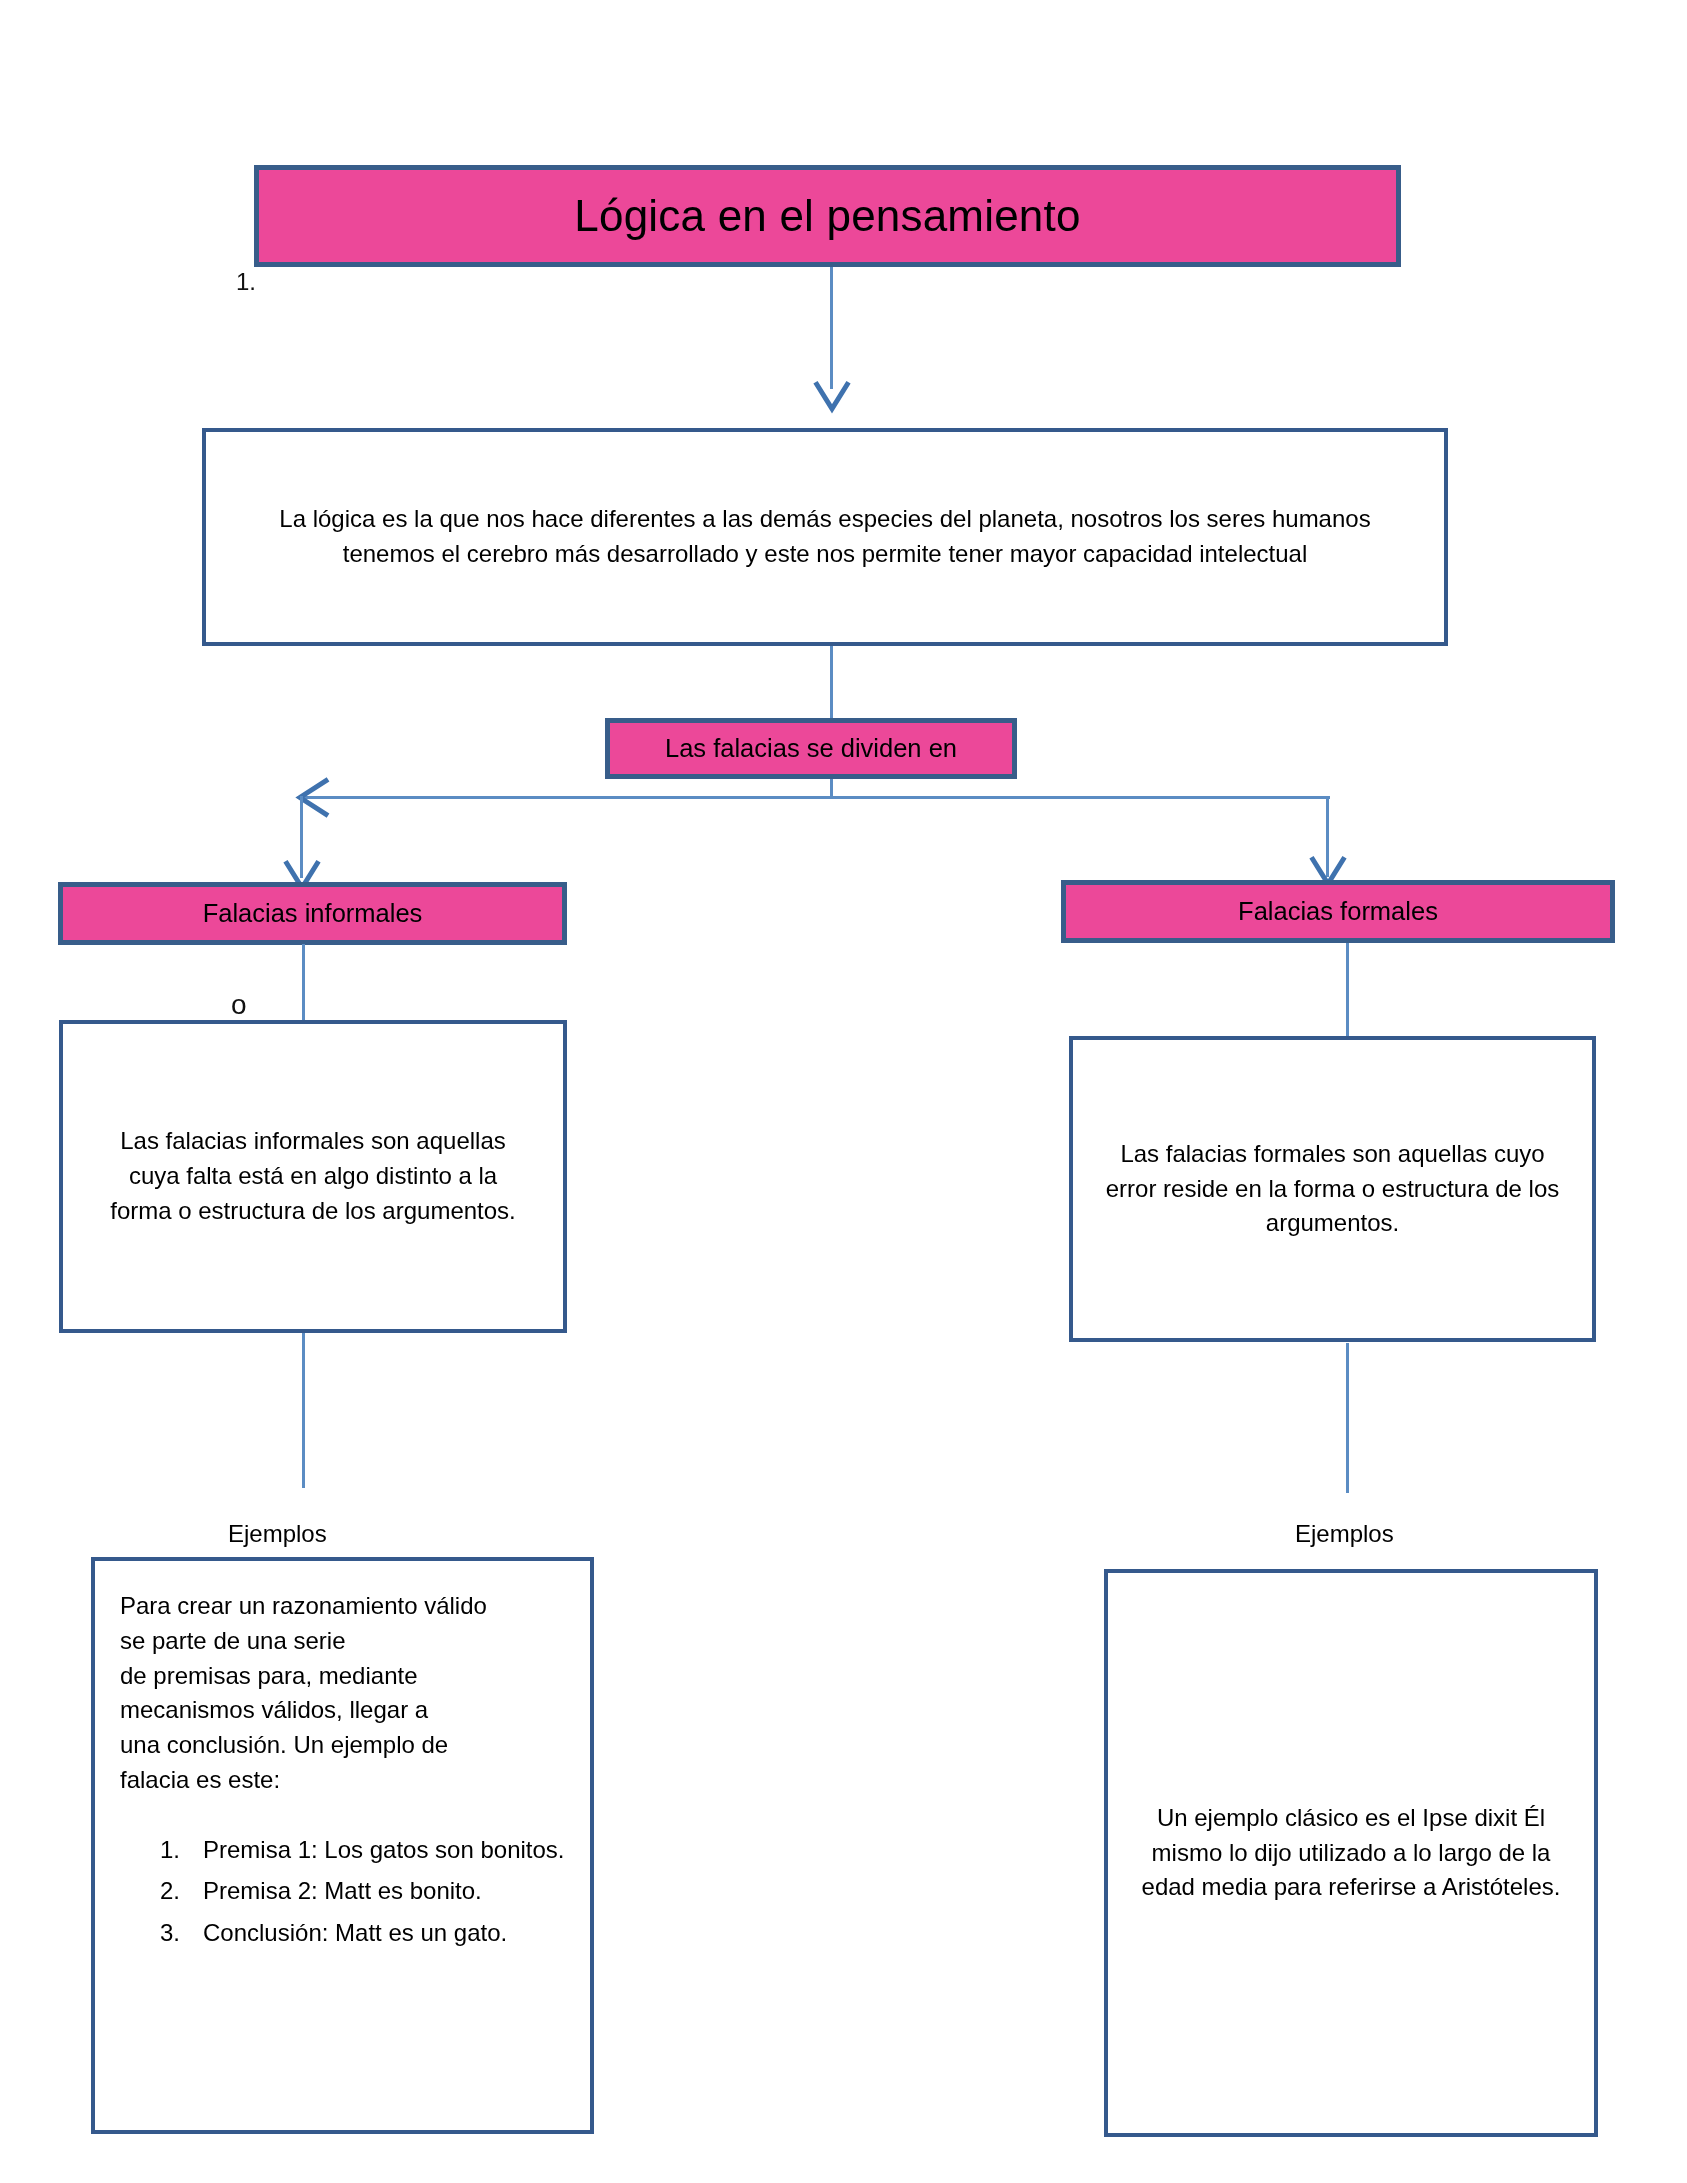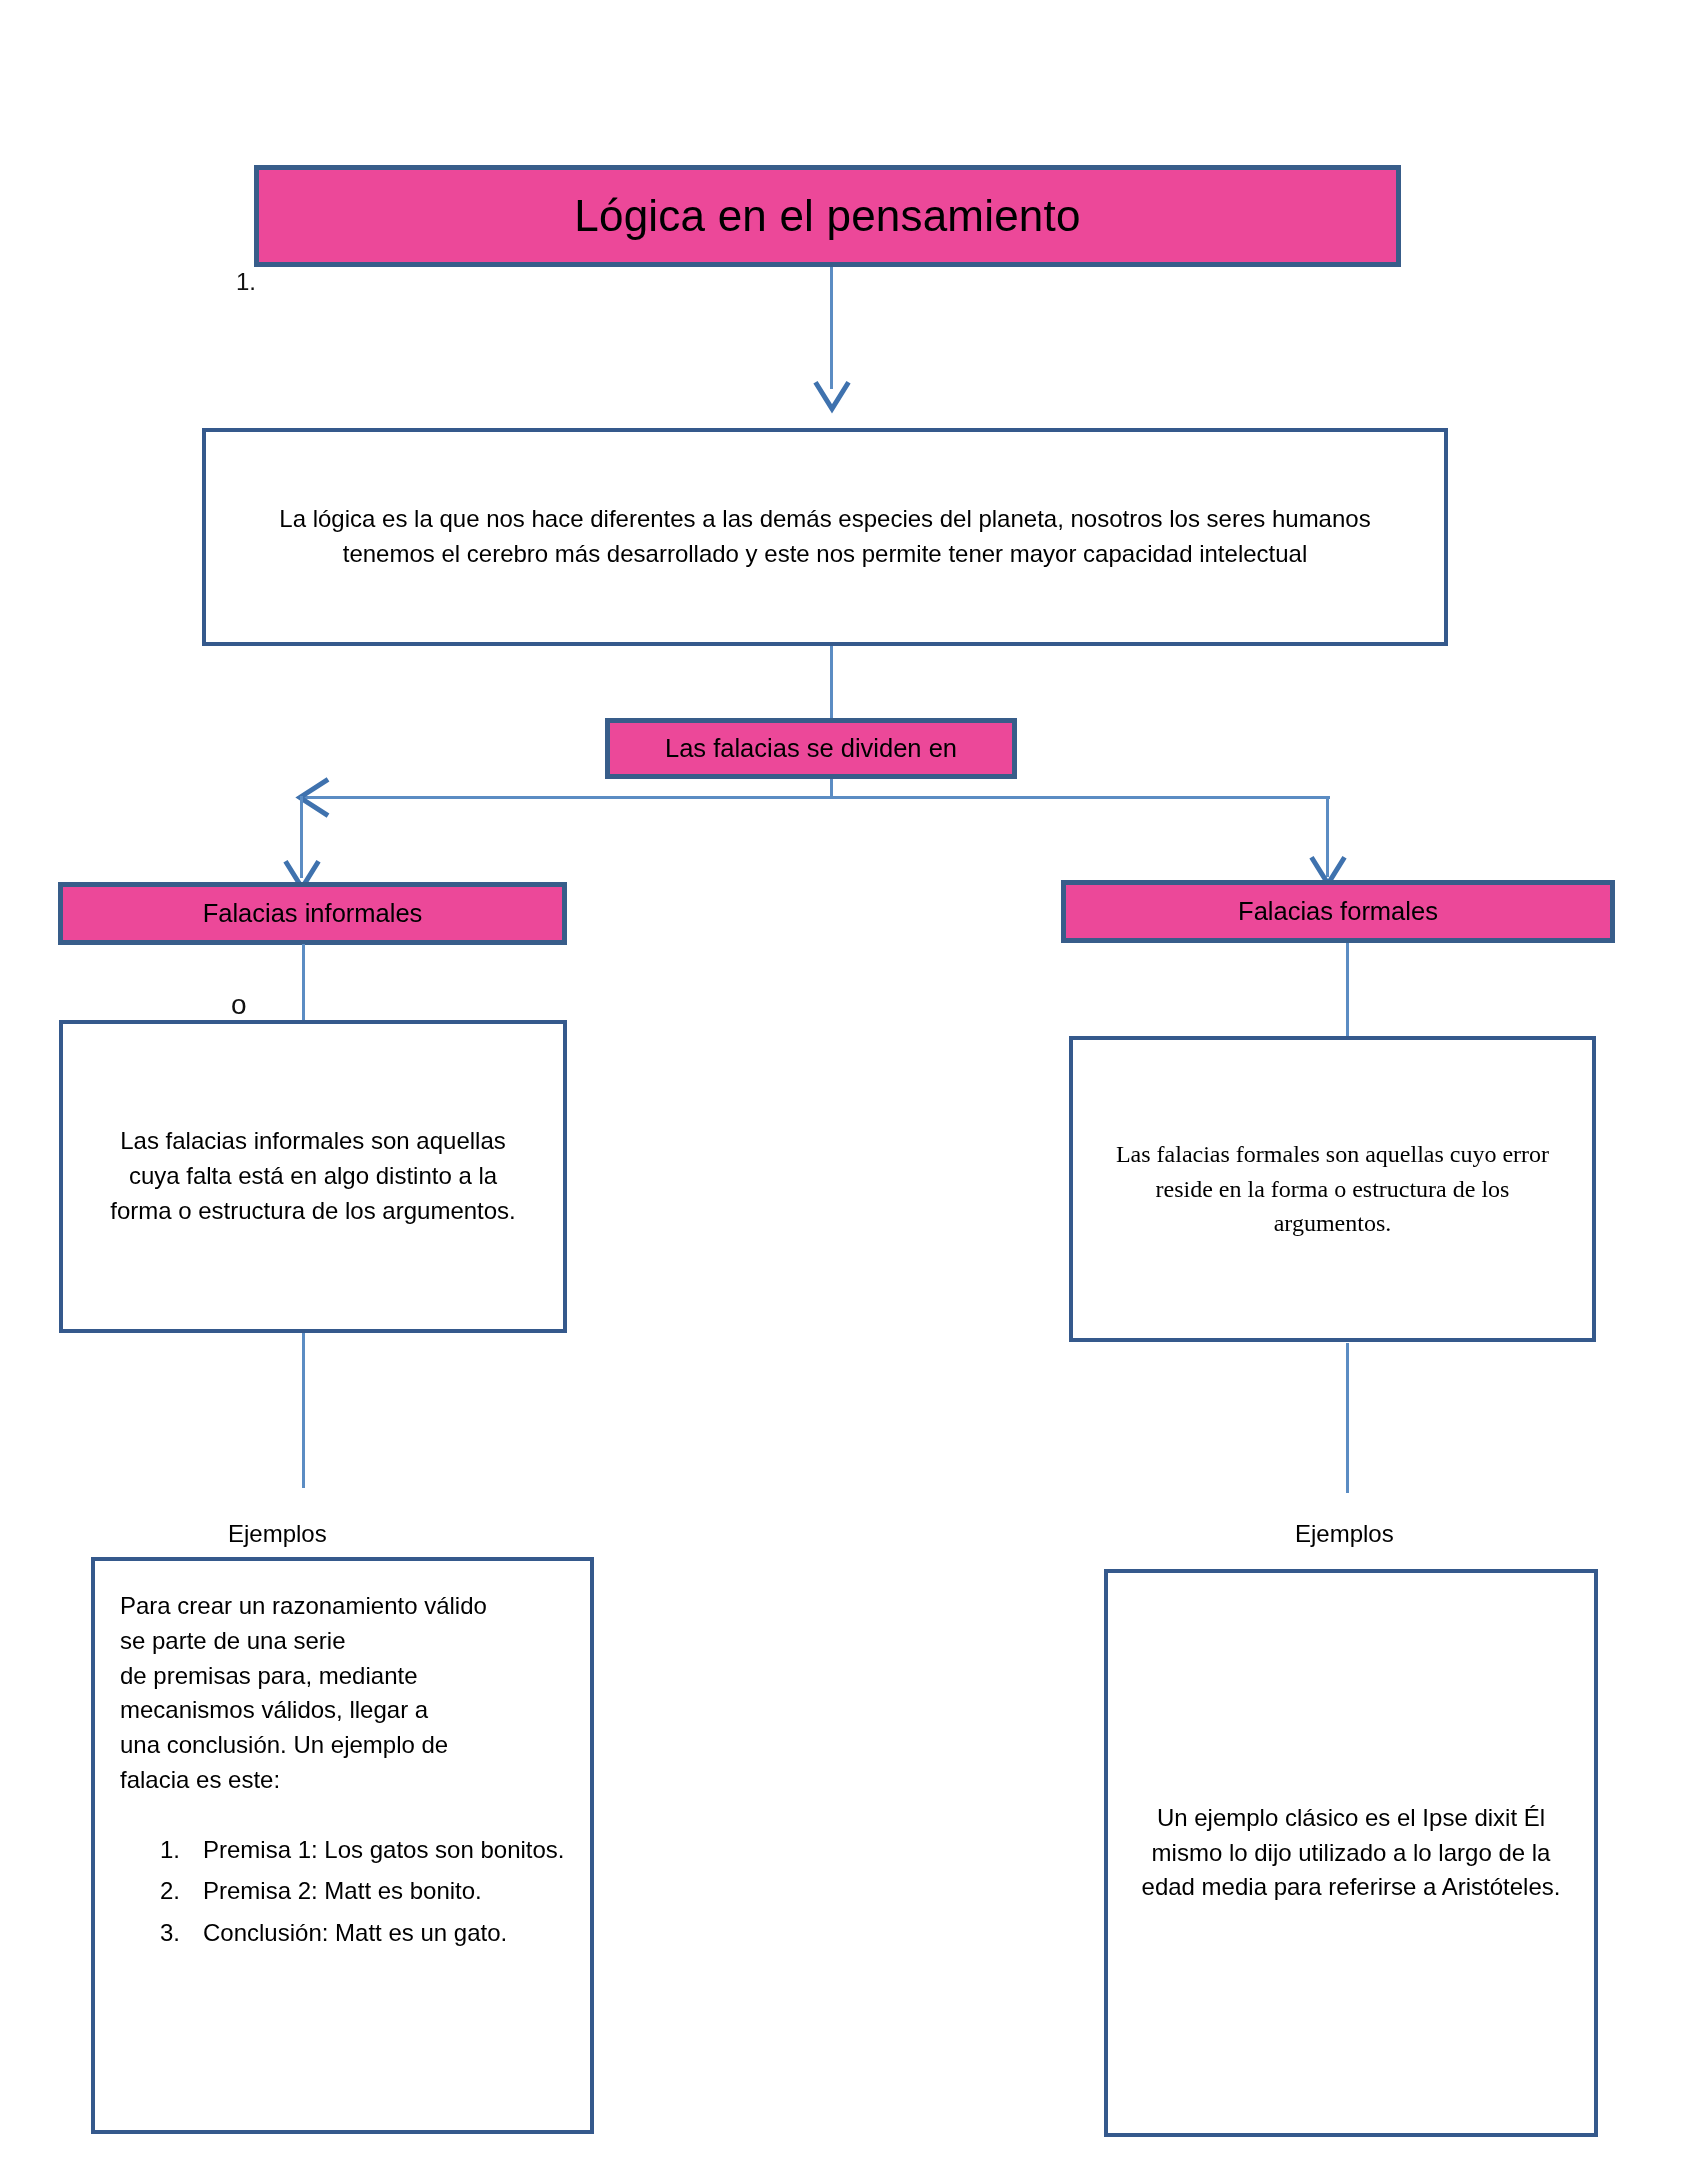--- a/index.html
+++ b/index.html
@@ -236,21 +236,21 @@
       </ol>
     </div>
   </div>
 
   <div class="node fill-box" style="left:1061px; top:880px; width:554px; height:63px;">
     <div class="txt branch-text">Falacias formales</div>
   </div>
 
   <div class="vline" style="left:1346px; top:943px; height:97px;"></div>
 
-  <div class="node outline-box" style="left:1069px; top:1036px; width:527px; height:306px; padding:0 30px;font-family:Liberation Serif, serif;">
+  <div class="node outline-box" style="left:1069px; top:1036px; width:527px; height:306px; padding:0 30px;">
     <div class="txt para-text">Las falacias formales son aquellas cuyo error reside en la forma o estructura de los argumentos.</div>
   </div>
 
   <div class="vline" style="left:1346px; top:1343px; height:150px;"></div>
 
   <div class="plain-label" style="left:1295px; top:1520px;">Ejemplos</div>
 
   <div class="node outline-box" style="left:1104px; top:1569px; width:494px; height:568px; padding:0 32px;">
     <div class="txt para-text">Un ejemplo clásico es el Ipse dixit Él mismo lo dijo utilizado a lo largo de la edad media para referirse a Aristóteles.</div>
   </div>

